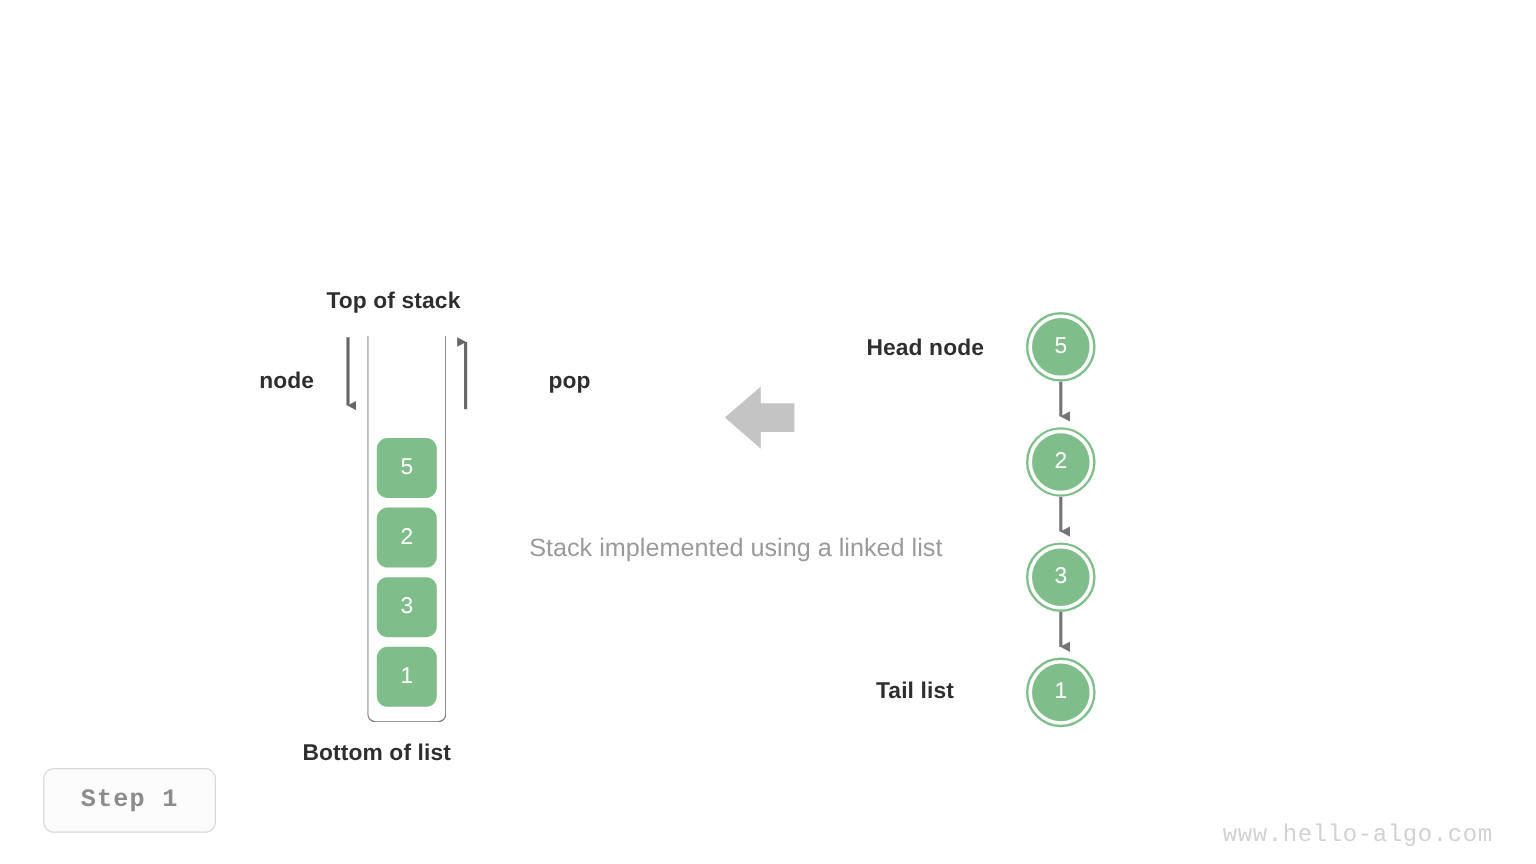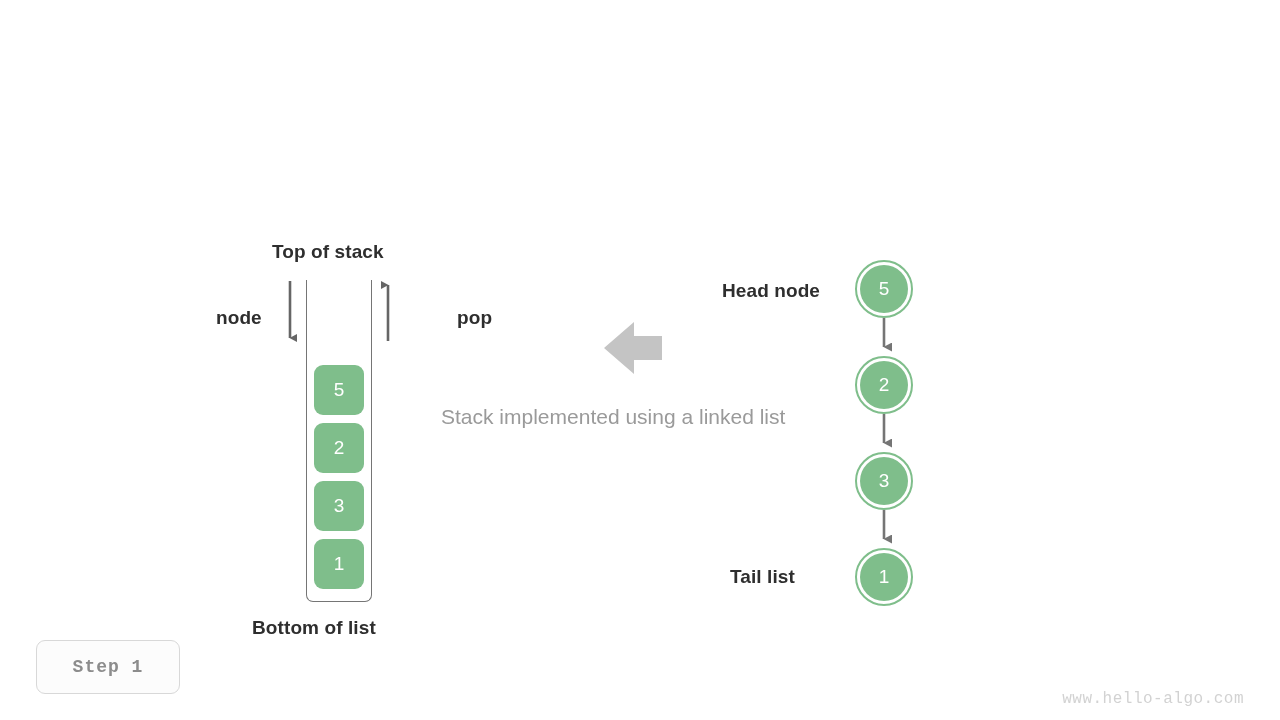--- a/index.html
+++ b/index.html
@@ -31,20 +31,21 @@
     white-space: nowrap;
     letter-spacing: 0.1px;
   }
   .lbl-muted {
     position: absolute;
     font-family: "Liberation Sans", sans-serif;
     font-weight: normal;
     font-size: 21px;
     color: #9a9a9a;
     white-space: nowrap;
+    margin-top: 40px;
   }
 
   
   #stack-area { position: absolute; left: 0; top: 0; width: 660px; height: 546px; }
 
   .stack-container {
     position: absolute;
     left: 306px;
     top: 280px;
     width: 66px;
@@ -117,33 +118,33 @@
     width: 144px;
     height: 54px;
     border: 1.4px solid #d8d8d8;
     border-radius: 9px;
     background: #fcfcfc;
     display: flex;
     align-items: center;
     justify-content: center;
     font-family: "Liberation Mono", monospace;
     font-weight: bold;
-    font-size: 18px;
+    font-size: 21px;
     color: #8c8c8c;
     letter-spacing: 1px;
     box-sizing: border-box;
   }
 
   
   #watermark {
     position: absolute;
     right: 36px;
     bottom: 12px;
     font-family: "Liberation Mono", monospace;
-    font-size: 16px;
+    font-size: 20px;
     color: #d2d2d2;
     letter-spacing: 0.5px;
     white-space: nowrap;
   }
 </style>
 </head>
 <body>
 
 <div id="canvas">
 

